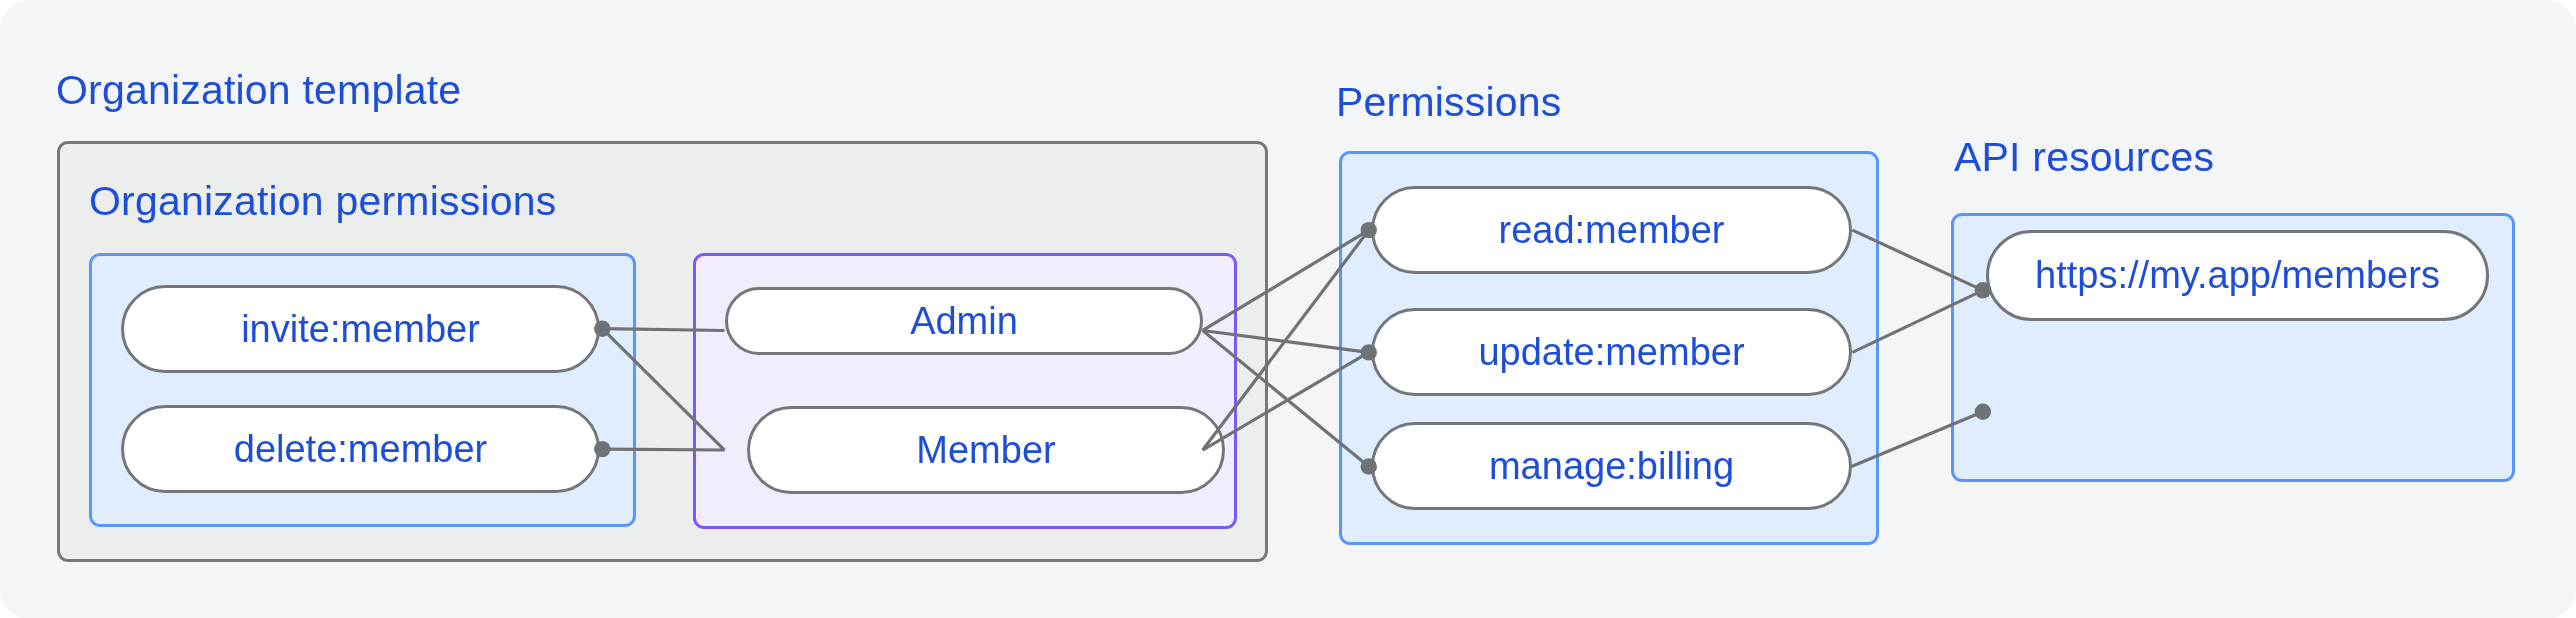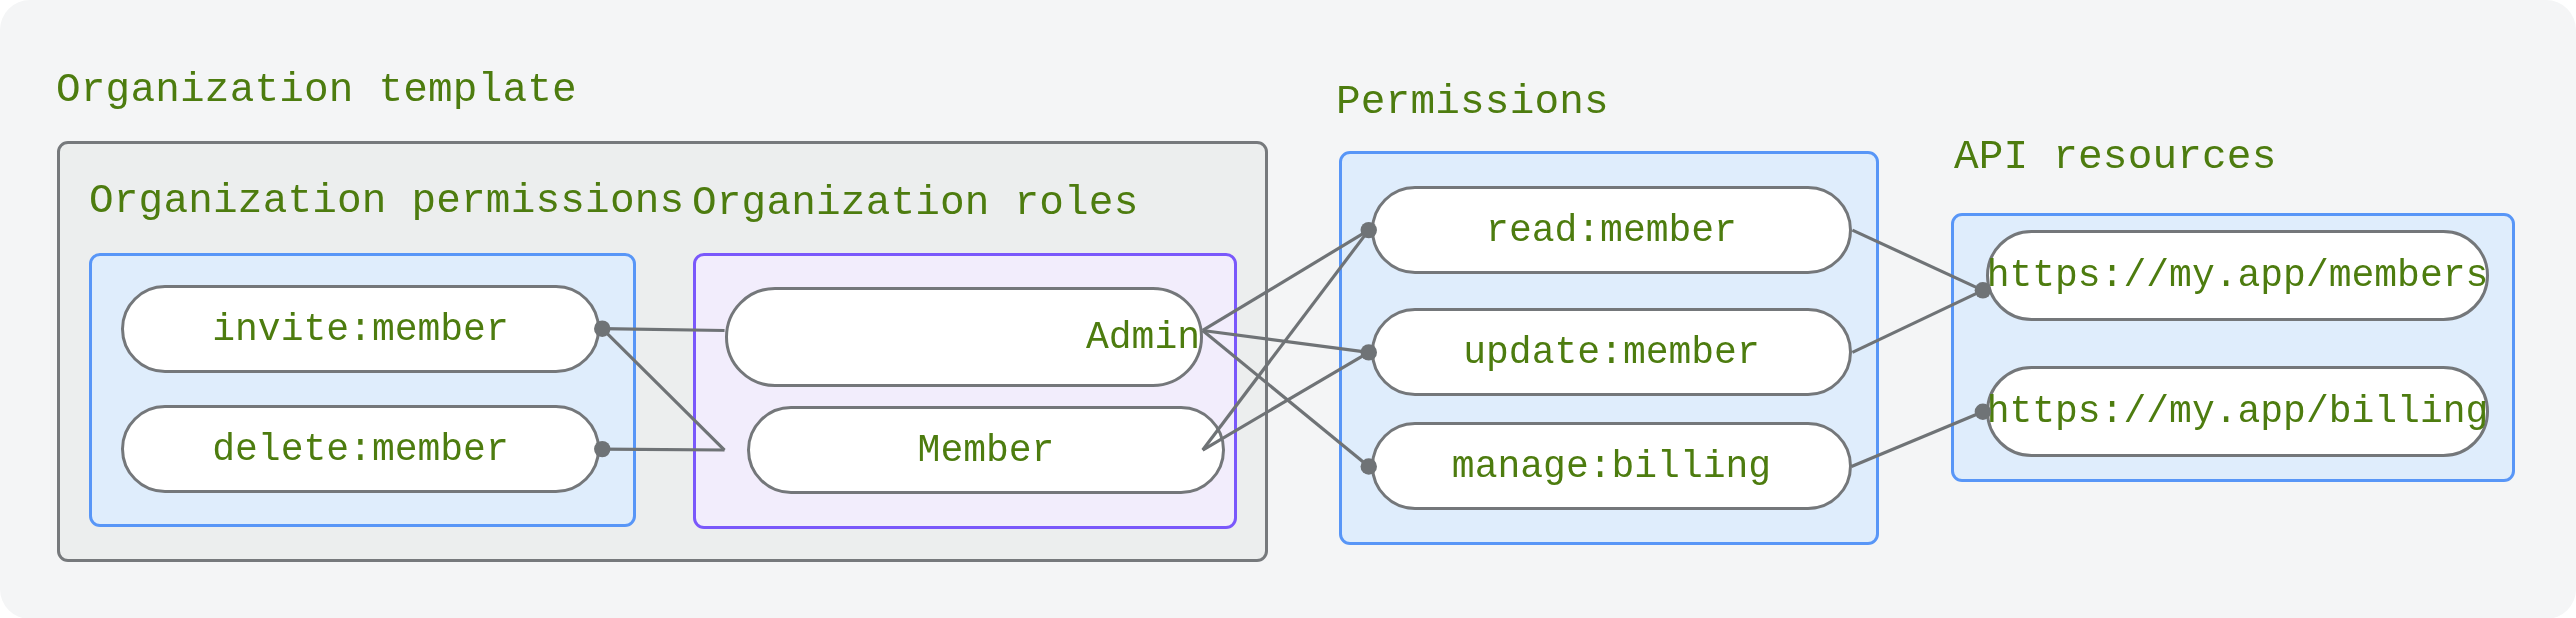--- a/index.html
+++ b/index.html
@@ -2,22 +2,22 @@
 <html style="font-size:14.6px"><head>
 <meta charset="utf-8">
 <style>
   html,body{margin:0;padding:0;background:#ffffff;}
   .canvas{
     position:relative;
     width:2576px;height:619px;
     background:#f4f5f6;
     border-radius:30px;
     overflow:hidden;
-    font-family:Liberation Mono, monospace;
-    color:#4d7c0f;
+    font-family:Liberation Sans, sans-serif;
+    color:#1d4ed8;
   }
   .section-label{
     position:absolute;
     font-size:41px;
     line-height:44px;
     font-weight:500;
     letter-spacing:0.2px;
     white-space:nowrap;
   }
   .box{position:absolute;box-sizing:border-box;border-radius:11px;}
@@ -48,23 +48,22 @@
 
   <div class="section-label" style="left:89px;top:179px;">Organization permissions</div>
   <div class="box blue-box" style="left:89px;top:253px;width:547px;height:274px;"></div>
   <div class="pill" style="left:121px;top:285px;width:479px;height:88px;justify-content:center;">
     <span>invite:member</span>
   </div>
   <div class="pill" style="left:121px;top:405px;width:479px;height:88px;">
     <span>delete:member</span>
   </div>
 
-  <div class="section-label" style="left:692px;top:181px;">Organization roles</div>
   <div class="box purple-box" style="left:693px;top:253px;width:544px;height:276px;"></div>
-  <div class="pill" style="left:725px;top:287px;width:478px;height:100px;justify-content:flex-end;">
+  <div class="pill" style="left:725px;top:287px;width:478px;height:68px;">
     <span>Admin</span>
   </div>
   <div class="pill" style="left:747px;top:406px;width:478px;height:88px;">
     <span>Member</span>
   </div>
 
   <div class="section-label" style="left:1336px;top:80px;">Permissions</div>
   <div class="box blue-box" style="left:1339px;top:151px;width:540px;height:394px;"></div>
   <div class="pill" style="left:1371px;top:186px;width:481px;height:88px;">
     <span>read:member</span>
@@ -73,23 +72,20 @@
     <span>update:member</span>
   </div>
   <div class="pill" style="left:1371px;top:422px;width:481px;height:88px;">
     <span>manage:billing</span>
   </div>
 
   <div class="section-label" style="left:1954px;top:135px;">API resources</div>
   <div class="box blue-box" style="left:1951px;top:213px;width:564px;height:269px;"></div>
   <div class="pill" style="left:1986px;top:230px;width:503px;height:91px;">
     <span>https://my.app/members</span>
-  </div>
-  <div class="pill" style="left:1986px;top:366px;width:503px;height:91px;">
-    <span>https://my.app/billing</span>
   </div>
 
   <svg class="edges" width="2576" height="619" viewBox="0 0 2823 678">
     <line x1="660" y1="360" x2="794" y2="362"></line>
     <line x1="660" y1="360" x2="794" y2="493"></line>
     <line x1="660" y1="492" x2="794" y2="493"></line>
     <line x1="1318" y1="362" x2="1500" y2="252"></line>
     <line x1="1318" y1="362" x2="1500" y2="386"></line>
     <line x1="1318" y1="362" x2="1500" y2="511"></line>
     <line x1="1318" y1="493" x2="1500" y2="252"></line>

